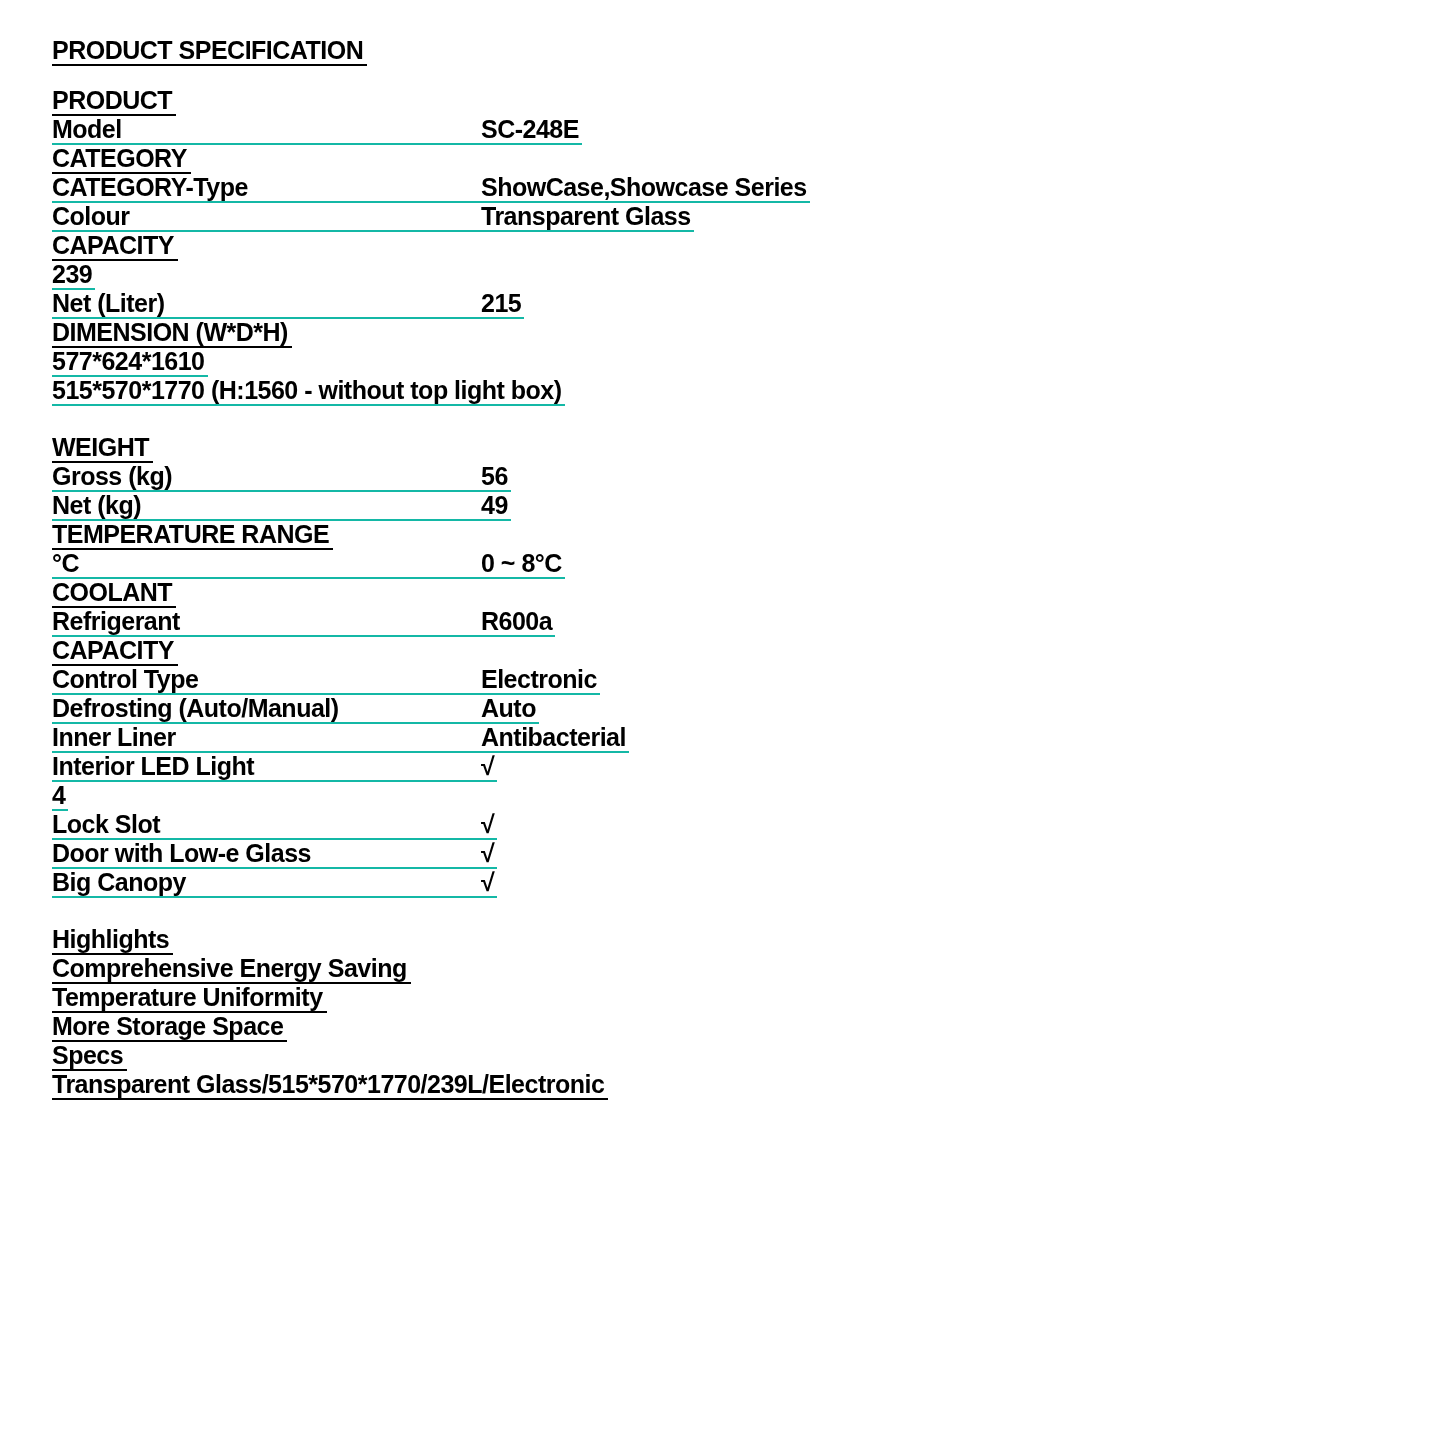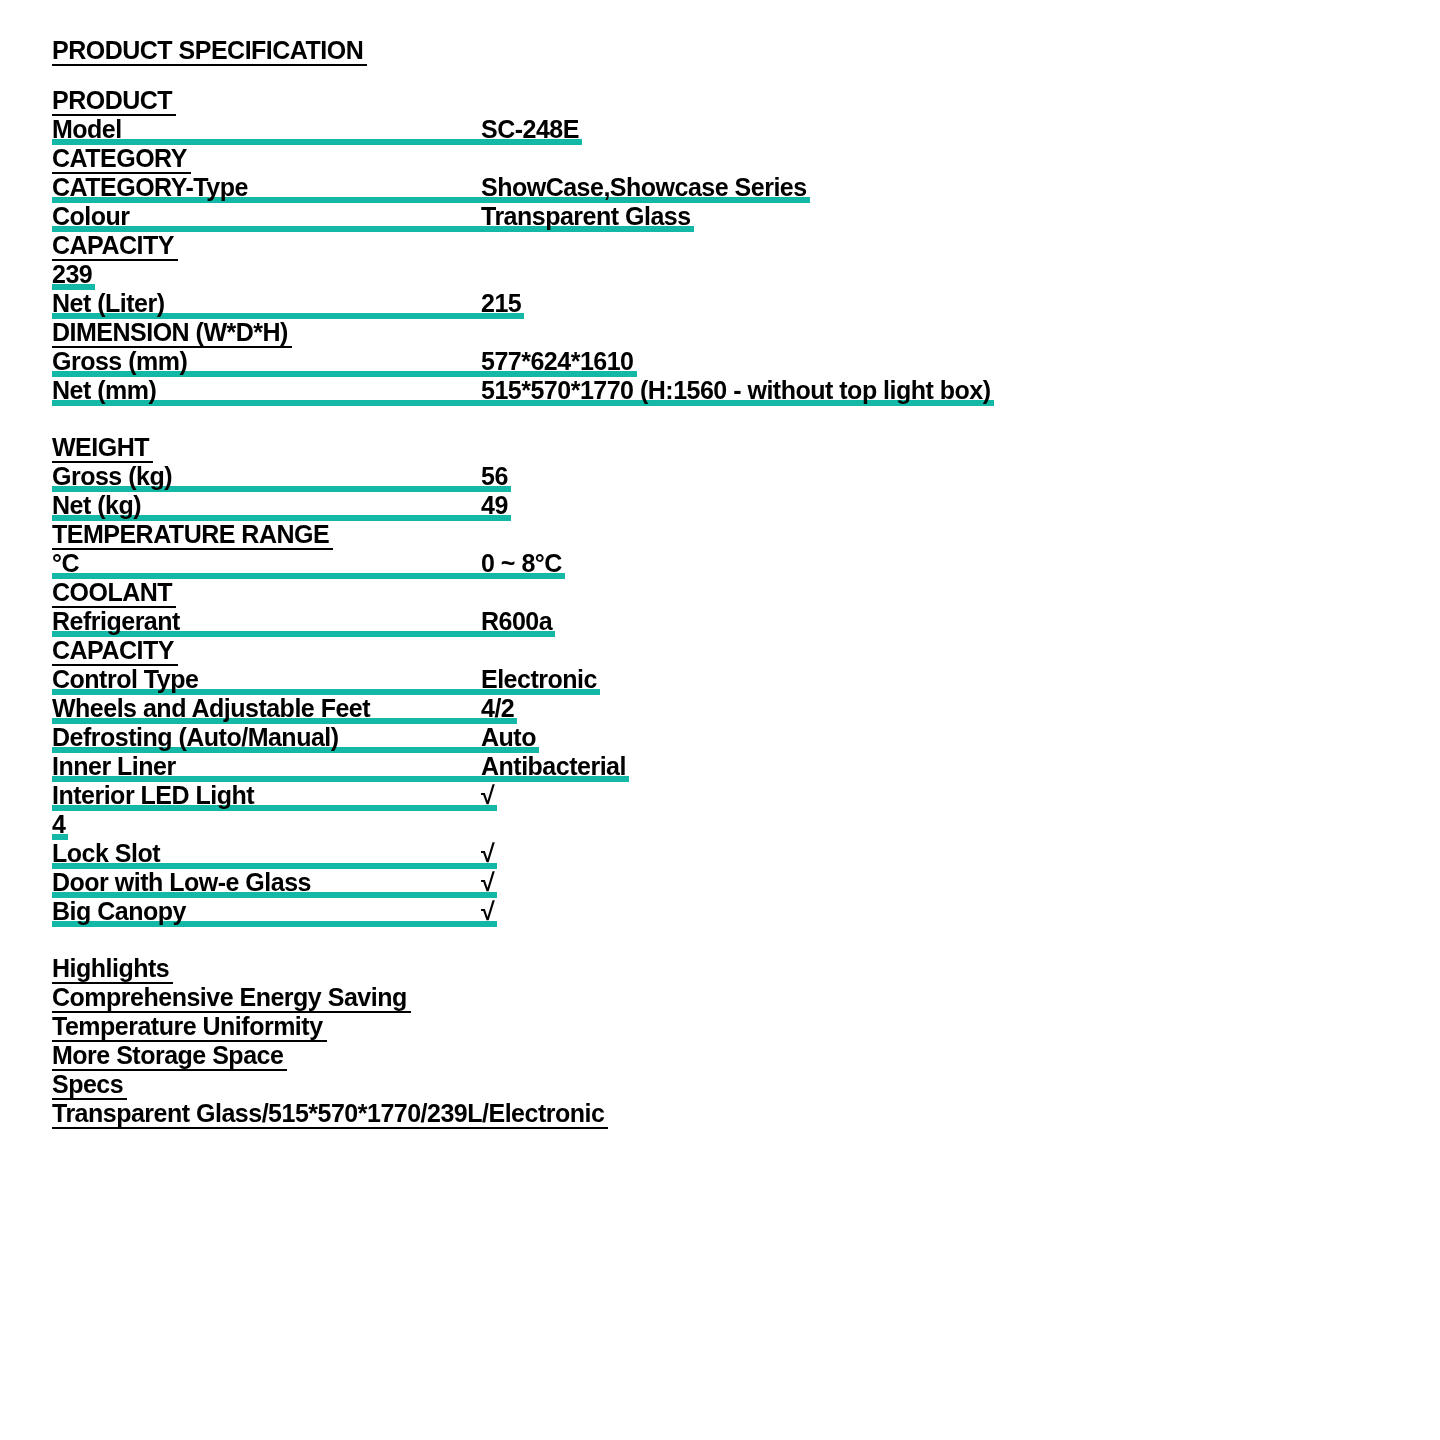--- a/index.html
+++ b/index.html
@@ -27,21 +27,21 @@
     border-bottom: 2px solid #000000;
     padding-right: 4px;
     white-space: nowrap;
   }
   
   .kv-row {
     display: flex;
     width: fit-content;
     height: 29px;
     line-height: 27px;
-    border-bottom: 6px solid #14b8a6;
+    border-bottom: 2px solid #14b8a6;
     white-space: nowrap;
   }
   .kv-row .kv-label { flex: 0 0 429px; width: 429px; }
   .kv-row .kv-value { padding-right: 3px; }
   .page-title { margin-bottom: 21px; }
   .section-gap { height: 28px; }
 </style>
 </head>
 <body>
 
@@ -71,25 +71,23 @@
   <div class="kv-row">
     <span class="kv-value">239</span>
   </div>
   <div class="kv-row">
     <span class="kv-label">Net (Liter)</span>
     <span class="kv-value">215</span>
   </div>
 
   <div class="uline">DIMENSION (W*D*H)</div>
   <div class="kv-row">
-    <span class="kv-label">Gross (mm)</span>
     <span class="kv-value">577*624*1610</span>
   </div>
   <div class="kv-row">
-    <span class="kv-label">Net (mm)</span>
     <span class="kv-value">515*570*1770 (H:1560 - without top light box)</span>
   </div>
 
   <div class="section-gap"></div>
 
   <div class="uline">WEIGHT</div>
   <div class="kv-row">
     <span class="kv-label">Gross (kg)</span>
     <span class="kv-value">56</span>
   </div>
@@ -107,24 +105,20 @@
   <div class="uline">COOLANT</div>
   <div class="kv-row">
     <span class="kv-label">Refrigerant</span>
     <span class="kv-value">R600a</span>
   </div>
 
   <div class="uline">CAPACITY</div>
   <div class="kv-row">
     <span class="kv-label">Control Type</span>
     <span class="kv-value">Electronic</span>
-  </div>
-  <div class="kv-row">
-    <span class="kv-label">Wheels and Adjustable Feet</span>
-    <span class="kv-value">4/2</span>
   </div>
   <div class="kv-row">
     <span class="kv-label">Defrosting (Auto/Manual)</span>
     <span class="kv-value">Auto</span>
   </div>
   <div class="kv-row">
     <span class="kv-label">Inner Liner</span>
     <span class="kv-value">Antibacterial</span>
   </div>
   <div class="kv-row">

